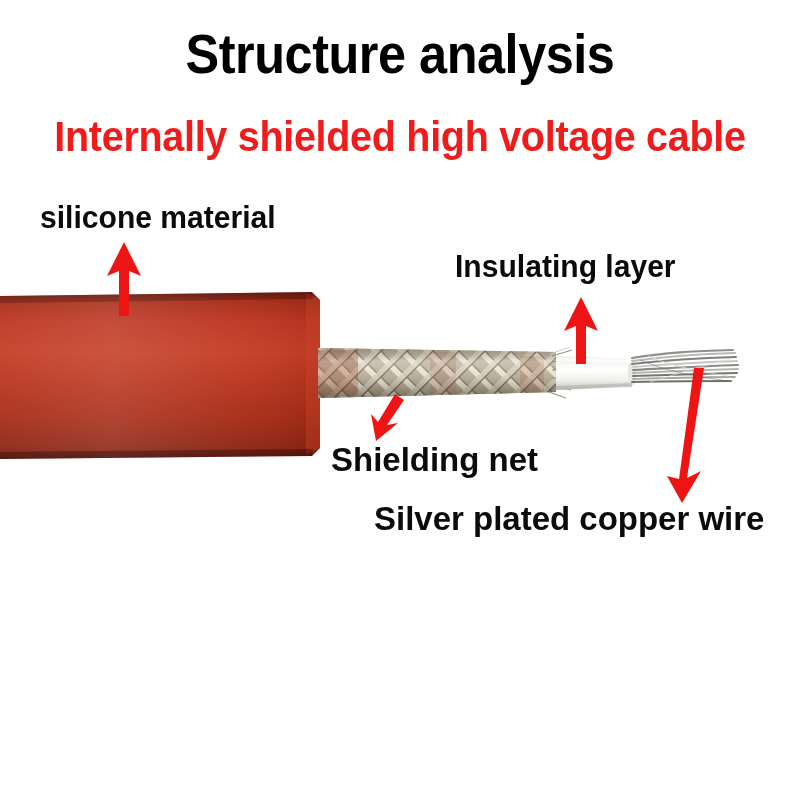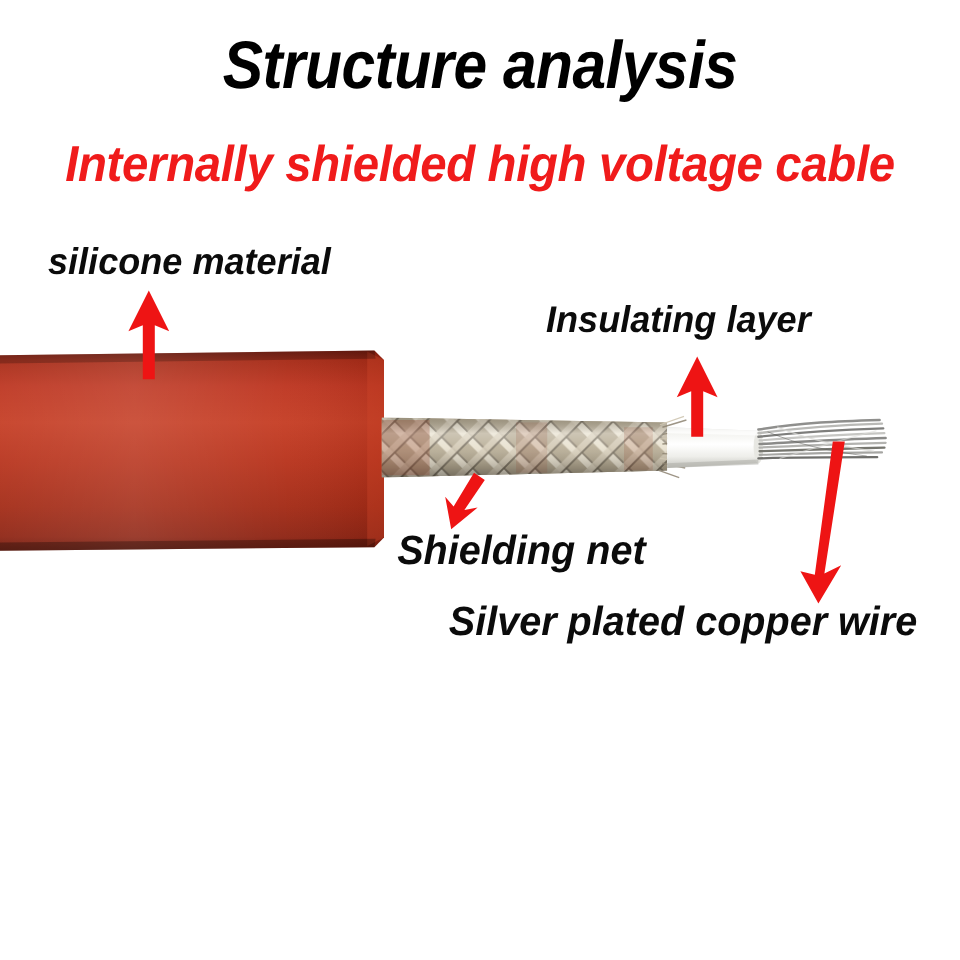--- a/index.html
+++ b/index.html
@@ -10,21 +10,20 @@
   }
   body {
     font-family: "Liberation Sans", sans-serif;
   }
   #stage {
     position: relative;
     width: 800px;
     height: 800px;
     background: #ffffff;
     overflow: hidden;
-    font-style: italic;
   }
 
   
   .title {
     position: absolute;
     left: 0;
     top: 22px;
     width: 800px;
     text-align: center;
     font-family: "Liberation Sans", sans-serif;

